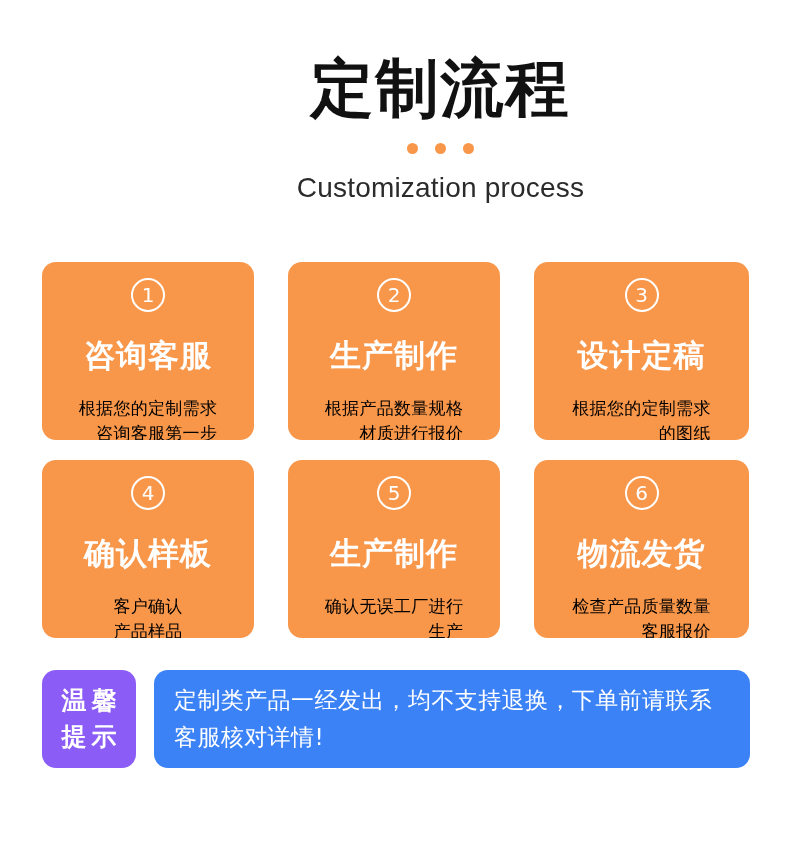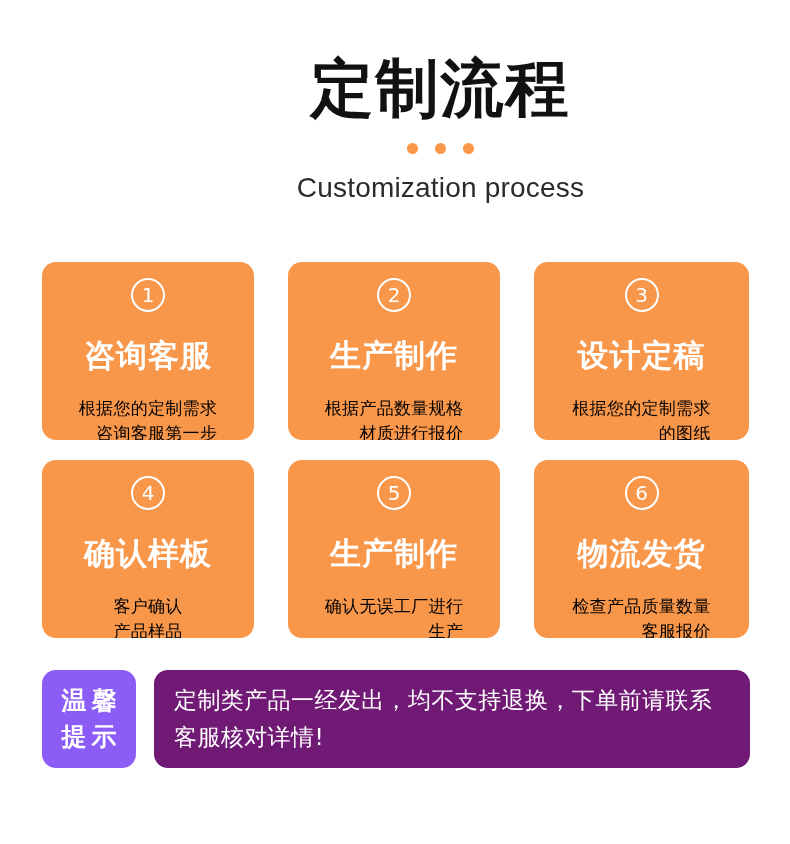--- a/index.html
+++ b/index.html
@@ -152,21 +152,21 @@
     letter-spacing: 5px;
     text-indent: 5px;
     font-family: "DejaVu Sans", "Liberation Sans", sans-serif;
     box-sizing: border-box;
   }
   .notice-badge span {
     display: block;
   }
   .notice-body {
     flex: 1 1 auto;
-    background: #701a75;
+    background: #3b82f6;
     border-radius: 14px;
     color: #ffffff;
     font-size: 23px;
     line-height: 37px;
     font-weight: 400;
     padding: 12px 18px 12px 20px;
     box-sizing: border-box;
     letter-spacing: 0.4px;
     font-family: "DejaVu Sans", "Liberation Sans", sans-serif;
   }

